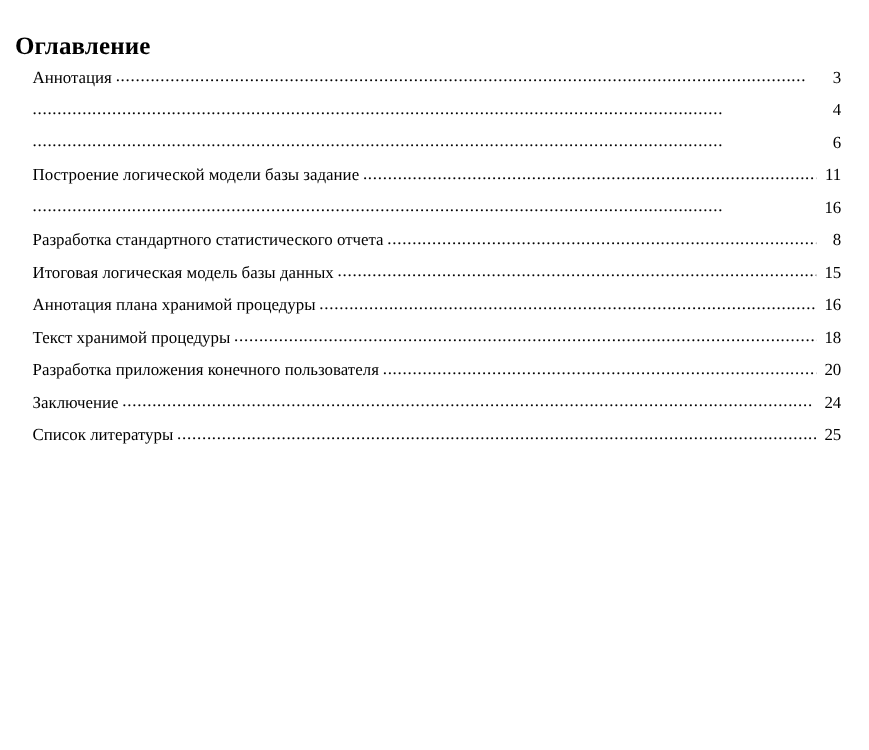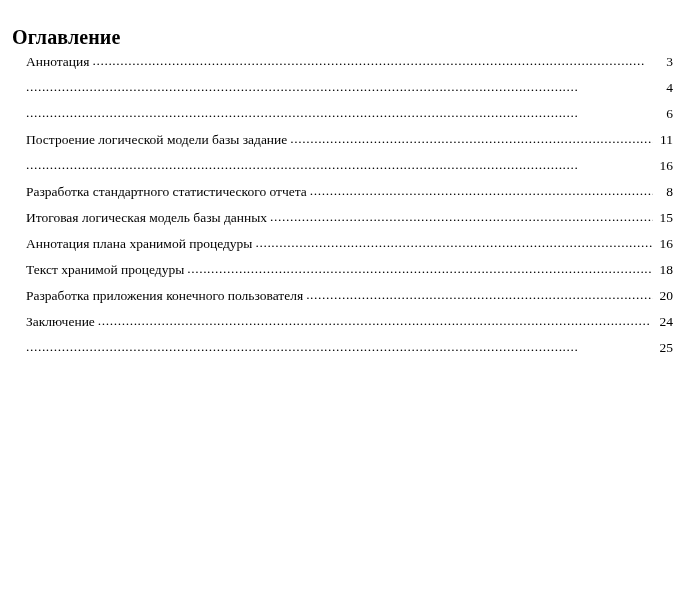--- a/index.html
+++ b/index.html
@@ -115,17 +115,18 @@
         <span class="toc-label">Разработка приложения конечного пользователя</span>
         <span class="toc-dots">...........................................................................................................................................</span>
         <span class="toc-page">20</span>
       </div>
       <div class="toc-entry">
         <span class="toc-label">Заключение</span>
         <span class="toc-dots">...........................................................................................................................................</span>
         <span class="toc-page">24</span>
       </div>
       <div class="toc-entry">
+        <span class="toc-label">Список литературы</span>
         <span class="toc-dots">...........................................................................................................................................</span>
         <span class="toc-page">25</span>
       </div>
     </div>
 </div>
 
 </body></html>

